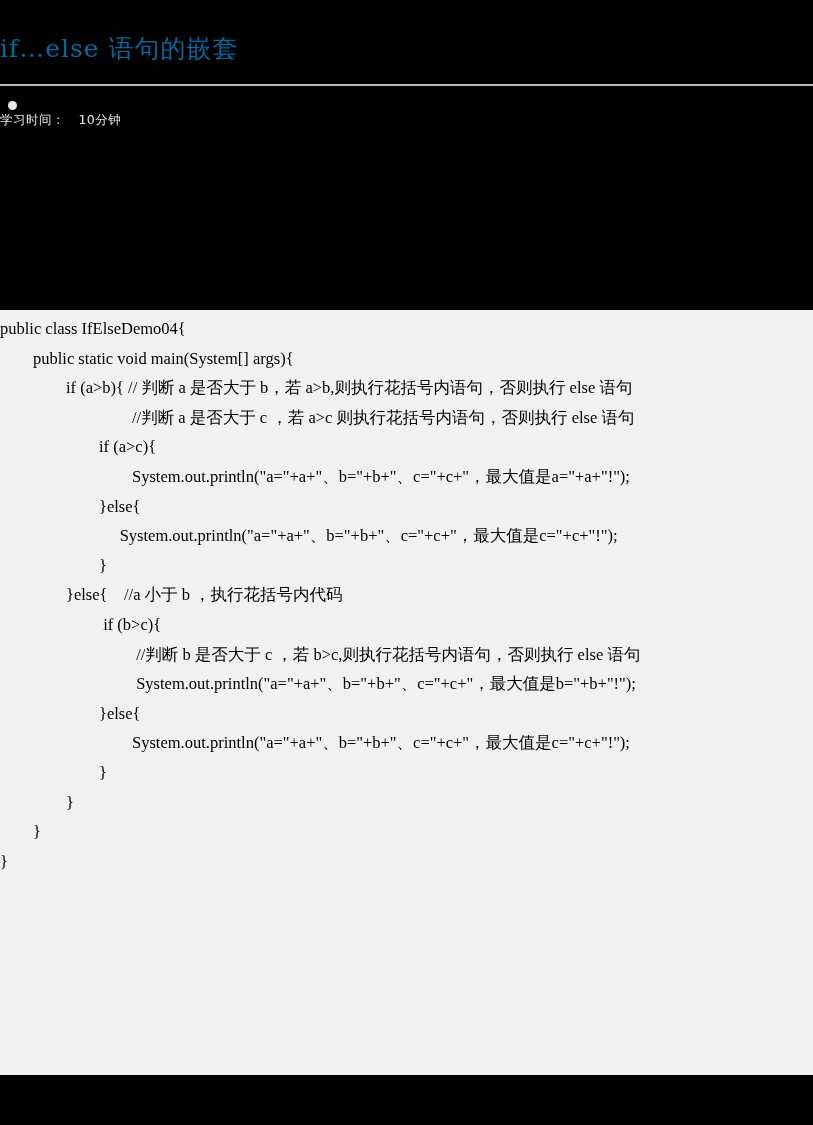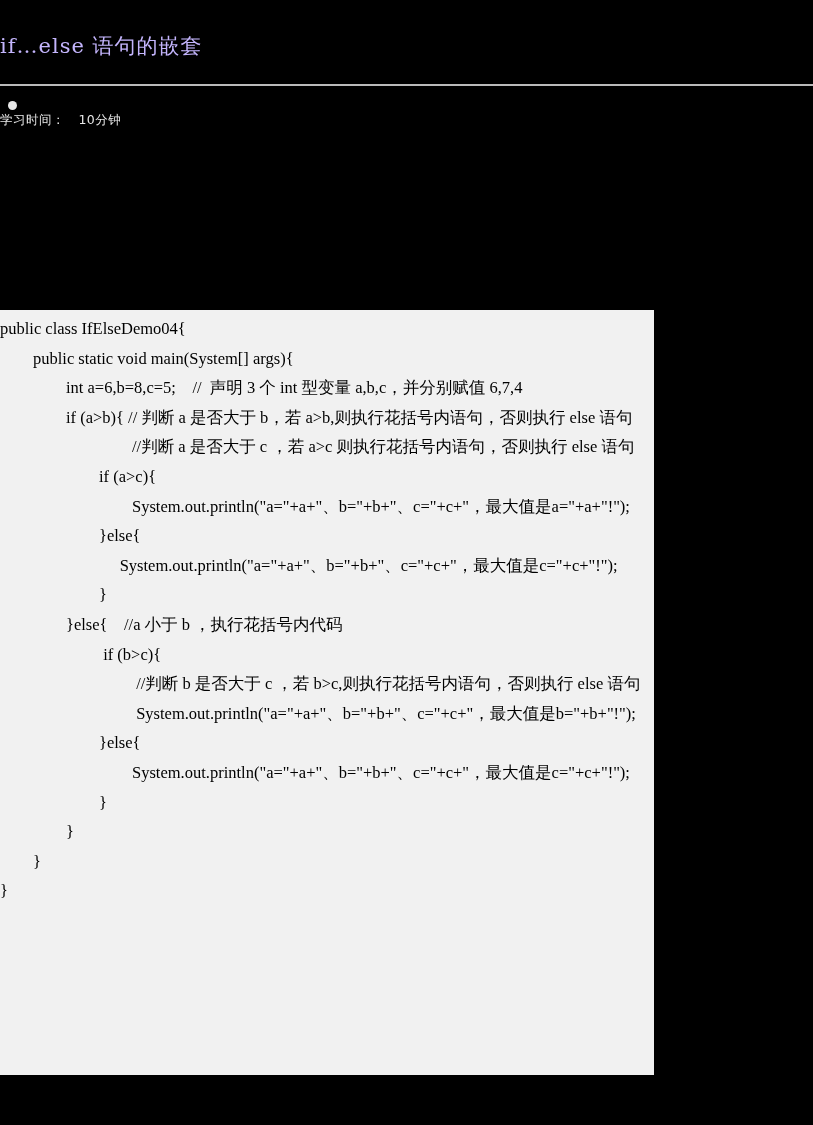--- a/index.html
+++ b/index.html
@@ -23,22 +23,22 @@
     width: 813px;
     height: 310px;
     background: #000000;
   }
 
   .doc-title {
     position: absolute;
     left: 0px;
     top: 32px;
     font-family: "DejaVu Serif", serif;
-    font-size: 21px;
-    color: #c4b5fd;
+    font-size: 25px;
+    color: #0369a1;
     letter-spacing: 1px;
     white-space: nowrap;
   }
 
   .title-rule {
     position: absolute;
     left: 0px;
     top: 84px;
     width: 813px;
     height: 2px;
@@ -74,21 +74,21 @@
   .bullet-text {
     white-space: pre;
     line-height: 20px;
   }
 
   
   .code-section {
     position: absolute;
     left: 0;
     top: 310px;
-    width: 654px;
+    width: 813px;
     height: 765px;
     background: #f1f1f1;
     color: #000000;
     font-family: "Liberation Serif", serif;
     font-size: 16.5px;
     line-height: 29.6px;
     padding-top: 4px;
     box-sizing: border-box;
     overflow: hidden;
   }
@@ -117,21 +117,20 @@
     <div class="bullet-row">
       <span class="bullet-dot"></span>
       <span class="bullet-text">学习时间：   10分钟</span>
     </div>
   </div>
 </div>
 
 <div class="code-section">
   <div class="code-line">public class IfElseDemo04{</div>
   <div class="code-line">        public static void main(System[] args){</div>
-  <div class="code-line">                int a=6,b=8,c=5;    //  声明 3 个 int 型变量 a,b,c，并分别赋值 6,7,4</div>
   <div class="code-line">                if (a&gt;b){ // 判断 a 是否大于 b，若 a&gt;b,则执行花括号内语句，否则执行 else 语句</div>
   <div class="code-line">                                //判断 a 是否大于 c ，若 a&gt;c 则执行花括号内语句，否则执行 else 语句</div>
   <div class="code-line">                        if (a&gt;c){</div>
   <div class="code-line">                                System.out.println("a="+a+"、b="+b+"、c="+c+"，最大值是a="+a+"!");</div>
   <div class="code-line">                        }else{</div>
   <div class="code-line">                             System.out.println("a="+a+"、b="+b+"、c="+c+"，最大值是c="+c+"!");</div>
   <div class="code-line">                        }</div>
   <div class="code-line">                }else{    //a 小于 b ，执行花括号内代码</div>
   <div class="code-line">                         if (b&gt;c){</div>
   <div class="code-line">                                 //判断 b 是否大于 c ，若 b&gt;c,则执行花括号内语句，否则执行 else 语句</div>

